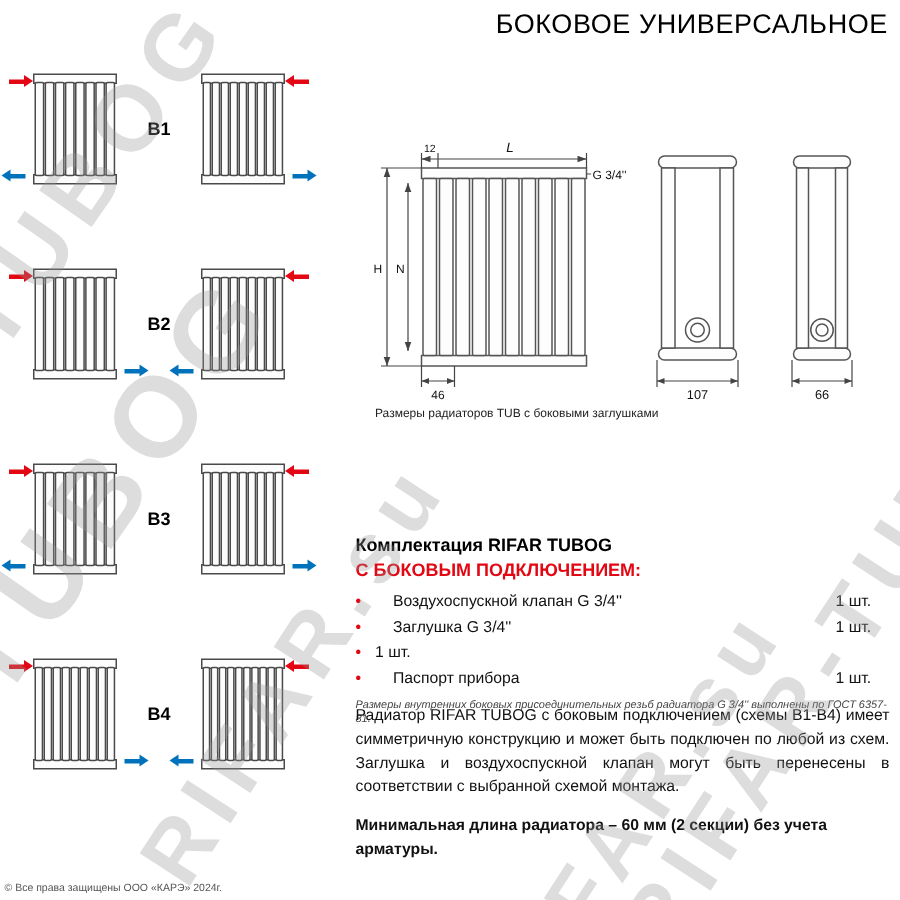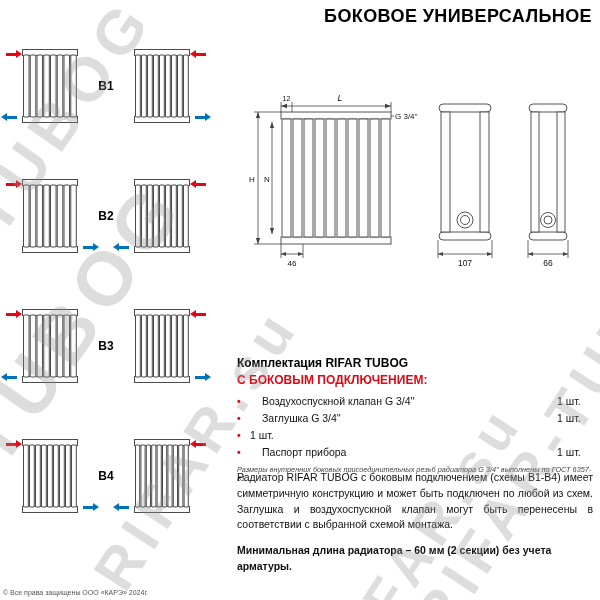--- a/index.html
+++ b/index.html
@@ -1,20 +1,20 @@
 <!DOCTYPE html>
 <html><head>
 <meta charset="utf-8">
 <style>
   html,body{margin:0;padding:0;background:#fff;}
   .page{position:relative;width:600px;height:600px;background:#fff;overflow:hidden;
         font-family:"Liberation Sans",sans-serif;color:#111;}
 
   
-  .title{position:absolute;top:6px;right:8px;text-align:right;font-weight:bold;
+  .title{position:absolute;top:6px;right:8px;text-align:right;font-weight:normal;
          font-size:18px;line-height:1.22;letter-spacing:.4px;color:#000;}
 
   
   .schemes{position:absolute;left:6px;top:46px;width:228px;}
   .scheme-row{display:flex;align-items:center;height:80px;margin-bottom:50px;position:relative;}
   .rad-wrap{position:relative;width:56px;height:80px;flex:0 0 56px;}
   .rad-wrap.first{margin-left:16px;}
   .scheme-label{width:44px;margin:0 6px;text-align:center;font-weight:bold;font-size:12px;color:#000;}
   .arrow{position:absolute;width:11px;height:2.5px;background:currentColor;}
   .arrow::after{content:"";position:absolute;top:-2.75px;width:0;height:0;
@@ -222,20 +222,21 @@
       <text x="16" y="90" font-size="8">N</text>
 
       <line x1="33" y1="152" x2="33" y2="166" stroke="#444" stroke-width="0.8"></line>
       <line x1="55" y1="152" x2="55" y2="166" stroke="#444" stroke-width="0.8"></line>
       <line x1="33" y1="162" x2="55" y2="162" stroke="#444" stroke-width="0.8"></line>
       <polygon points="33,162 38,160 38,164" fill="#444"></polygon>
       <polygon points="55,162 50,160 50,164" fill="#444"></polygon>
       <text x="44" y="174" font-size="8" text-anchor="middle">46</text>
     </svg>
   </div>
+  <div class="caption">Размеры радиаторов TUB с боковыми заглушками</div>
 
   <div class="side-view sv1">
     <svg width="62" height="170" viewBox="0 0 62 170">
       <rect x="5" y="6" width="52" height="8" rx="4" fill="#fdfdfd" stroke="#555"></rect>
       <rect x="5" y="134" width="52" height="8" rx="4" fill="#fdfdfd" stroke="#555"></rect>
       <rect x="7" y="14" width="9" height="120" fill="#fdfdfd" stroke="#555"></rect>
       <rect x="46" y="14" width="9" height="120" fill="#fdfdfd" stroke="#555"></rect>
       <circle cx="31" cy="122" r="8" fill="#fff" stroke="#555"></circle>
       <circle cx="31" cy="122" r="4.5" fill="#fff" stroke="#555"></circle>
       <line x1="4" y1="142" x2="4" y2="160" stroke="#444" stroke-width="0.8"></line>

